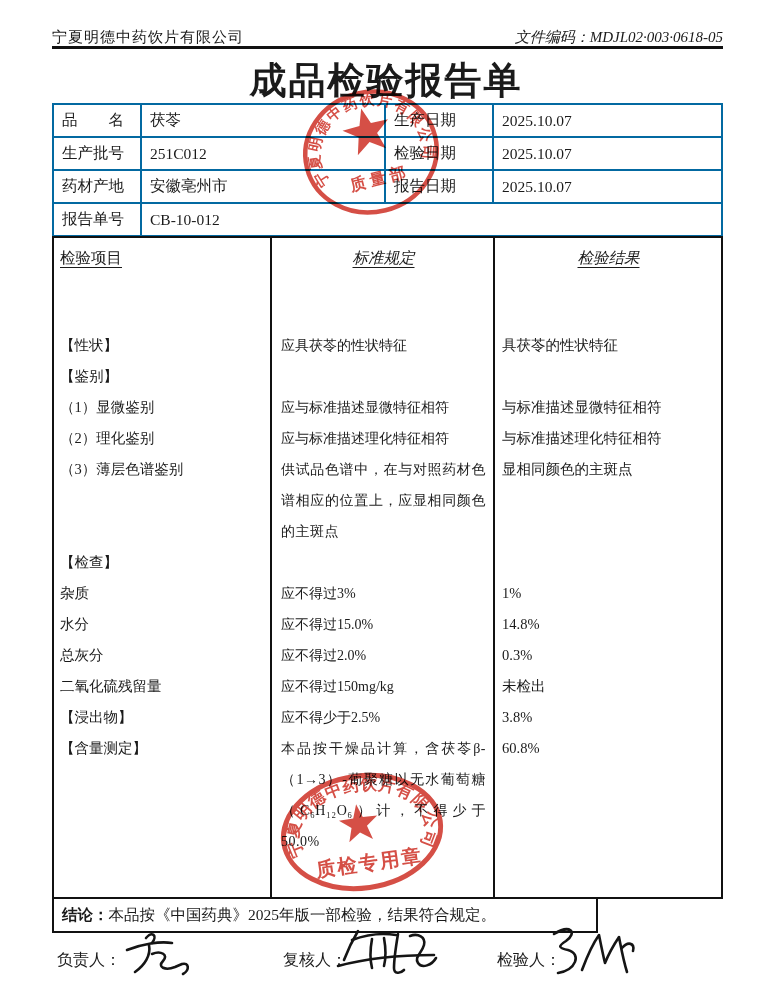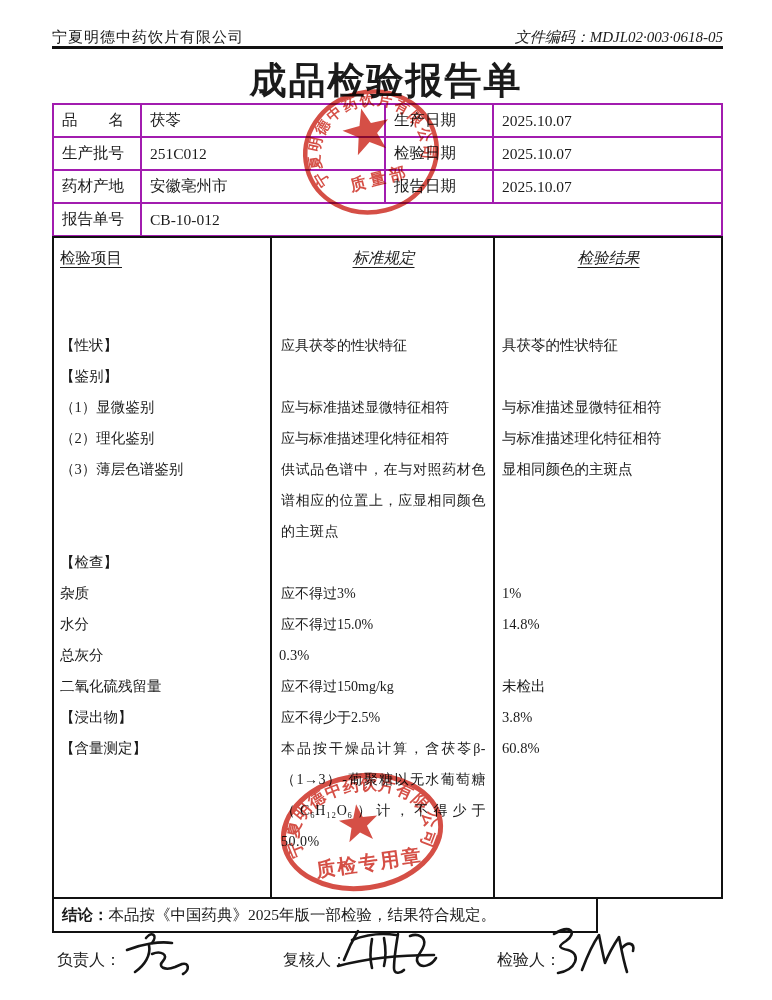--- a/index.html
+++ b/index.html
@@ -9,21 +9,21 @@
     overflow:hidden;
   }
   .abs{position:absolute;}
   
   .hdr-company{left:52px;top:28px;font-size:15px;letter-spacing:1px;}
   .hdr-code{right:49px;top:28px;font-size:15px;font-style:italic;}
   .hdr-rule{left:52px;top:46px;width:671px;height:0;border-top:3px solid #111;}
   .doc-title{left:0;top:56px;width:772px;text-align:center;font-size:37px;font-weight:bold;letter-spacing:2px;}
   
   table.info{border-collapse:collapse;position:absolute;left:52px;top:103px;width:671px;table-layout:fixed;}
-  table.info td{border:2px solid #a21caf;height:31px;font-size:15.5px;padding:0 6px 0 8px;vertical-align:middle;}
+  table.info td{border:2px solid #0369a1;height:31px;font-size:15.5px;padding:0 6px 0 8px;vertical-align:middle;}
   table.info td.lab{width:72px;}
   table.info td.val{width:228px;}
   table.info td.lab2{width:92px;}
   
   .main-table{left:52px;top:236px;width:671px;height:663px;border:2px solid #111;box-sizing:border-box;background:transparent;}
   .vline{position:absolute;top:0;bottom:0;width:2px;background:#111;}
   .vl1{left:216px;}
   .vl2{left:439px;}
   .mrow{display:grid;grid-template-columns:216px 223px 1fr;}
   .mhead{height:54px;}
@@ -131,20 +131,21 @@
     <div class="cell c2 std">应不得过3%</div>
     <div class="cell c3">1%</div>
   </div>
   <div class="mrow">
     <div class="cell c1">水分</div>
     <div class="cell c2 std">应不得过15.0%</div>
     <div class="cell c3">14.8%</div>
   </div>
   <div class="mrow">
     <div class="cell c1">总灰分</div>
+    <div class="cell c2 std">应不得过2.0%</div>
     <div class="cell c3">0.3%</div>
   </div>
   <div class="mrow">
     <div class="cell c1">二氧化硫残留量</div>
     <div class="cell c2 std">应不得过150mg/kg</div>
     <div class="cell c3">未检出</div>
   </div>
   <div class="mrow">
     <div class="cell c1">【浸出物】</div>
     <div class="cell c2 std">应不得少于2.5%</div>

